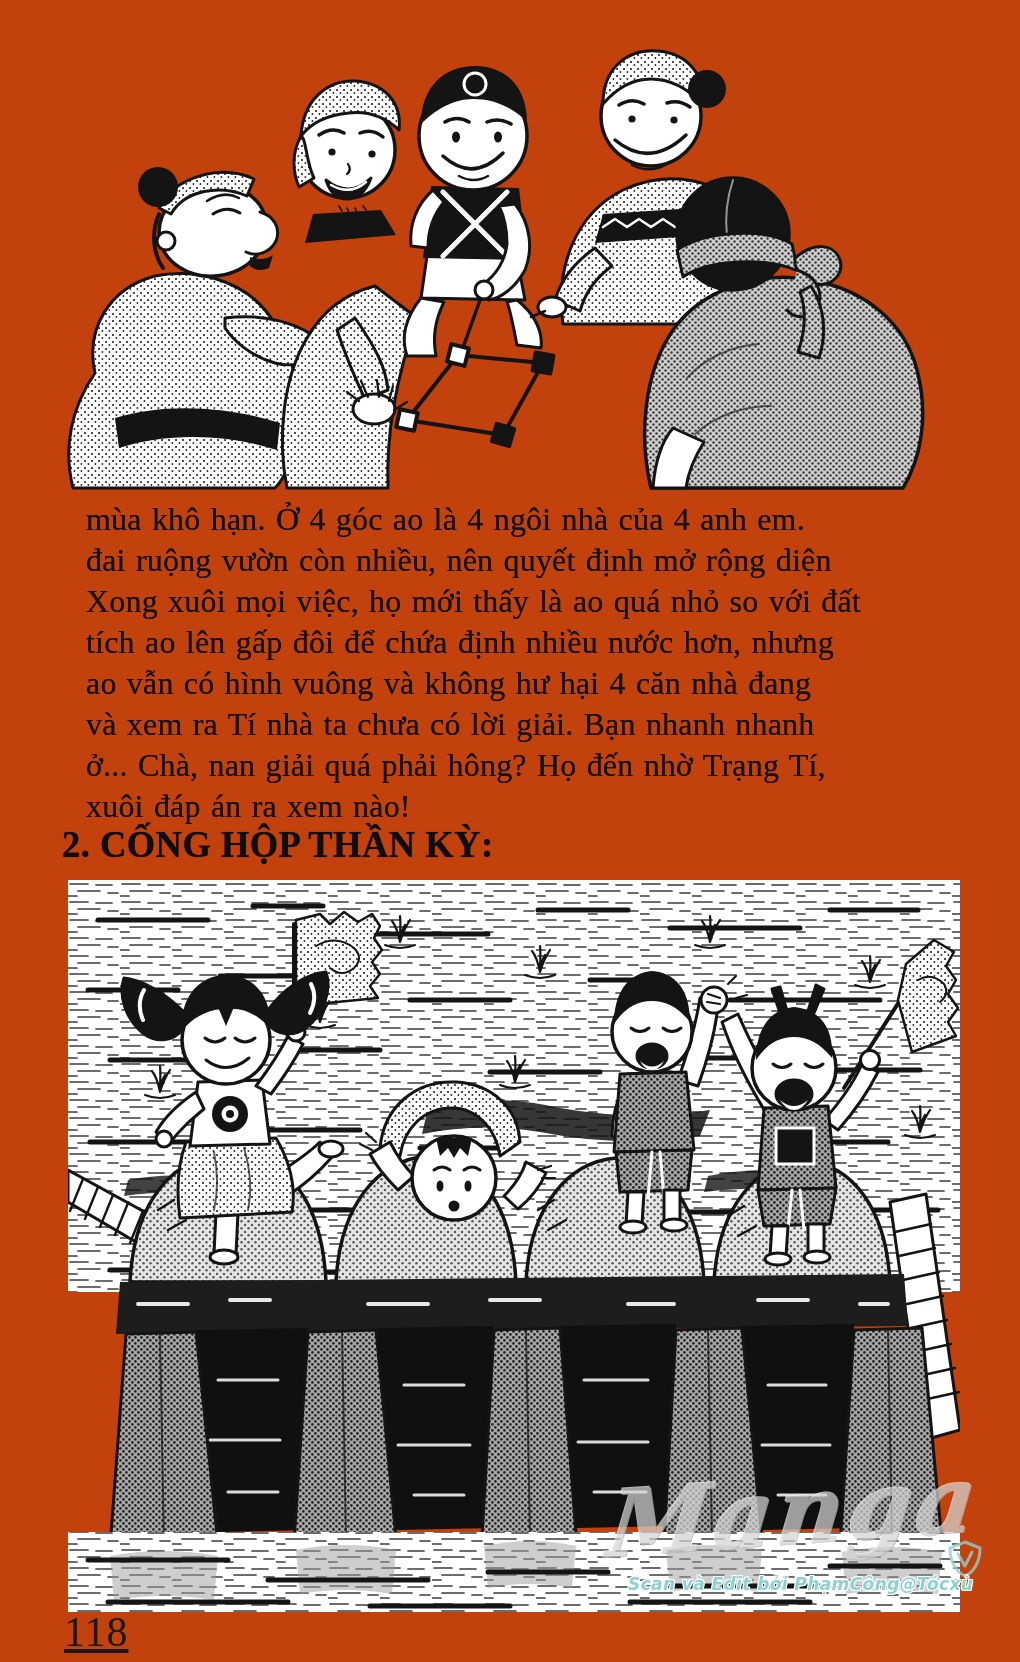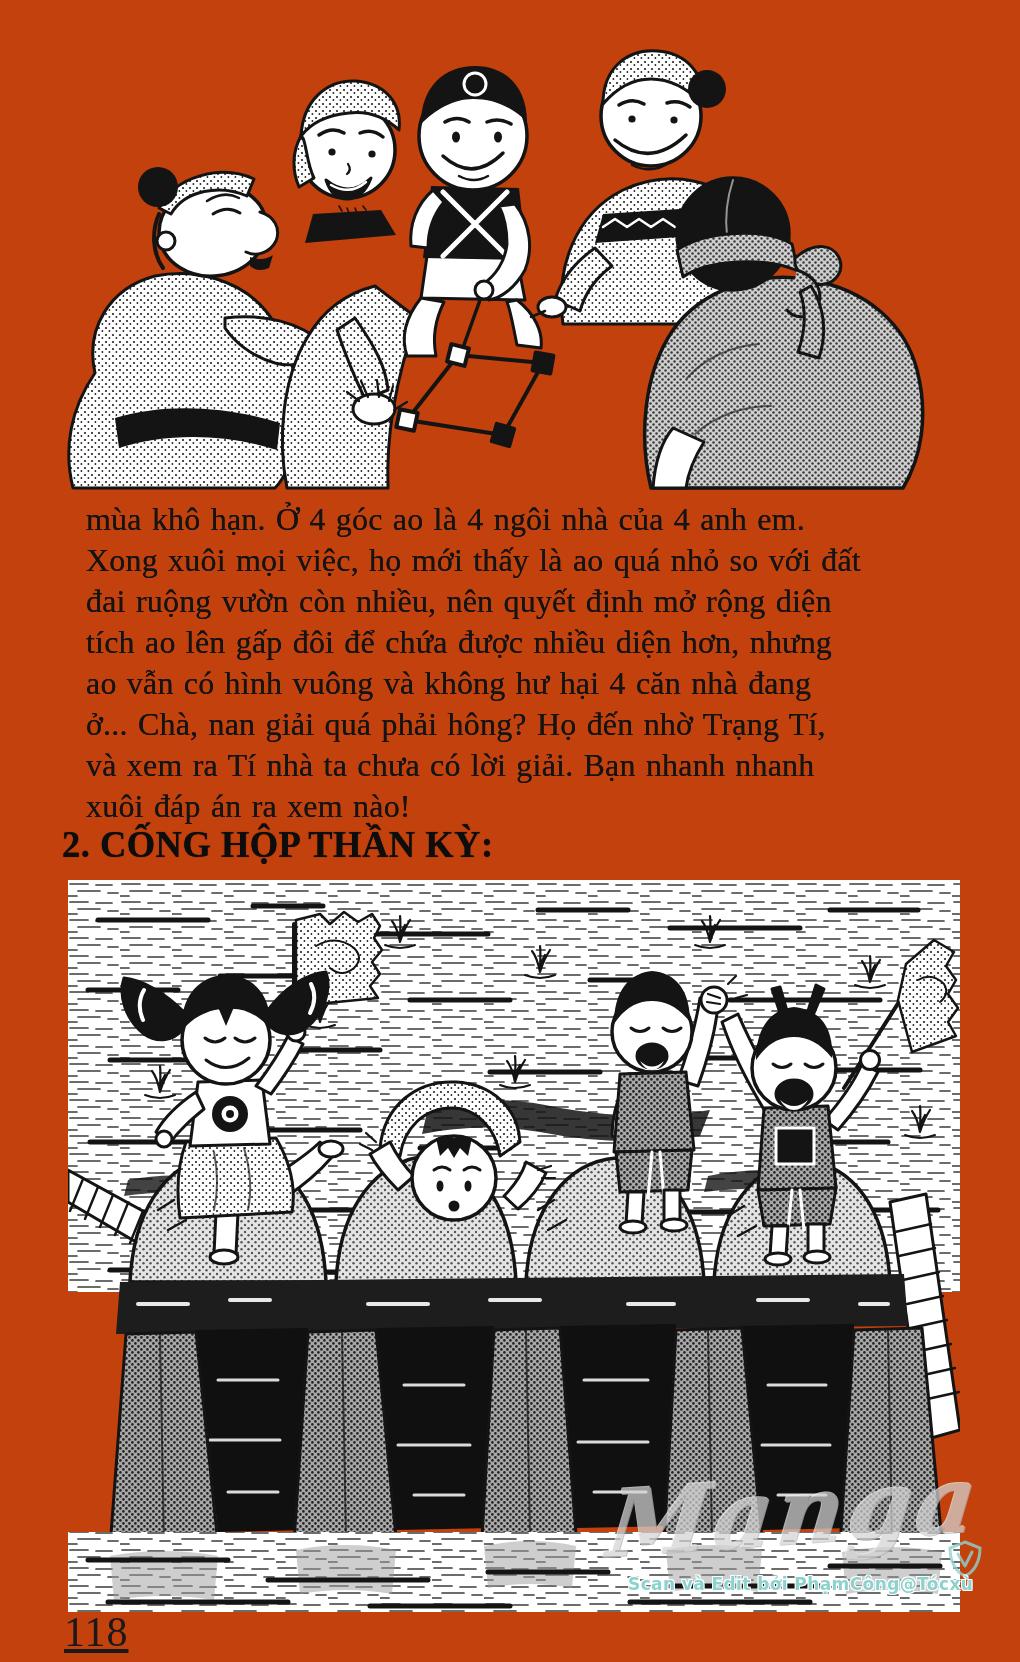--- a/index.html
+++ b/index.html
@@ -29,21 +29,21 @@
   .watermark-logo{
     position:absolute;left:608px;top:1456px;width:420px;
     font-family:"DejaVu Serif",serif;font-style:italic;font-weight:bold;
     font-size:92px;color:#d4d4d4;opacity:.72;
     transform:rotate(-4deg) skewX(-10deg);letter-spacing:4px;
     text-shadow:1px 1px 0 #b5b5b5, -1px -1px 0 #f2f2f2;
     pointer-events:none;white-space:nowrap;
   }
   .watermark-credit{
     position:absolute;left:628px;top:1574px;
-    font-family:"DejaVu Sans",sans-serif;font-weight:bold;
+    font-family:"DejaVu Sans",sans-serif;font-weight:bold;font-style:italic;
     font-size:17px;color:#8ed2ce;letter-spacing:.4px;white-space:nowrap;
     text-shadow:1px 1px 0 #fff,-1px -1px 0 #fff,1px -1px 0 #fff,-1px 1px 0 #fff;
   }
   .credit-badge{
     position:absolute;left:948px;top:1540px;width:34px;height:38px;opacity:.8;
   }
 </style>
 </head>
 <body>
 
@@ -153,26 +153,26 @@
         <rect x="-9" y="-9" width="18" height="18" fill="#fff" stroke-width="4" transform="translate(403,337) rotate(14)"></rect>
         <rect x="-9" y="-9" width="18" height="18" fill="#141414" stroke-width="4" transform="translate(488,345) rotate(10)"></rect>
         <rect x="-9" y="-9" width="18" height="18" fill="#141414" stroke-width="4" transform="translate(448,417) rotate(16)"></rect>
         <rect x="-9" y="-9" width="18" height="18" fill="#fff" stroke-width="4" transform="translate(352,402) rotate(12)"></rect>
       </g>
     </g>
   </svg>
 
   <div class="paragraph">
     <div class="pline">mùa khô hạn. Ở 4 góc ao là 4 ngôi nhà của 4 anh em.</div>
+    <div class="pline">đai ruộng vườn còn nhiều, nên quyết định mở rộng diện</div>
     <div class="pline">Xong xuôi mọi việc, họ mới thấy là ao quá nhỏ so với đất</div>
-    <div class="pline">đai ruộng vườn còn nhiều, nên quyết định mở rộng diện</div>
-    <div class="pline">tích ao lên gấp đôi để chứa được nhiều diện hơn, nhưng</div>
+    <div class="pline">tích ao lên gấp đôi để chứa định nhiều nước hơn, nhưng</div>
     <div class="pline">ao vẫn có hình vuông và không hư hại 4 căn nhà đang</div>
+    <div class="pline">và xem ra Tí nhà ta chưa có lời giải. Bạn nhanh nhanh</div>
     <div class="pline">ở... Chà, nan giải quá phải hông? Họ đến nhờ Trạng Tí,</div>
-    <div class="pline">và xem ra Tí nhà ta chưa có lời giải. Bạn nhanh nhanh</div>
     <div class="pline">xuôi đáp án ra xem nào!</div>
   </div>
 
   <h2 class="heading">2. CỐNG HỘP THẦN KỲ:</h2>
 
   <svg class="illo" style="left:68px;top:880px;" width="892" height="732" viewBox="0 0 892 732" role="img" aria-label="Bốn đứa trẻ vẫy cờ reo hò trên cống hộp bốn vòm bắc qua ao nước">
     <defs>
       <pattern id="b-stip" width="7" height="7" patternUnits="userSpaceOnUse">
         <rect width="7" height="7" fill="#fff"></rect>
         <circle cx="2" cy="2" r="1.1" fill="#222"></circle>

